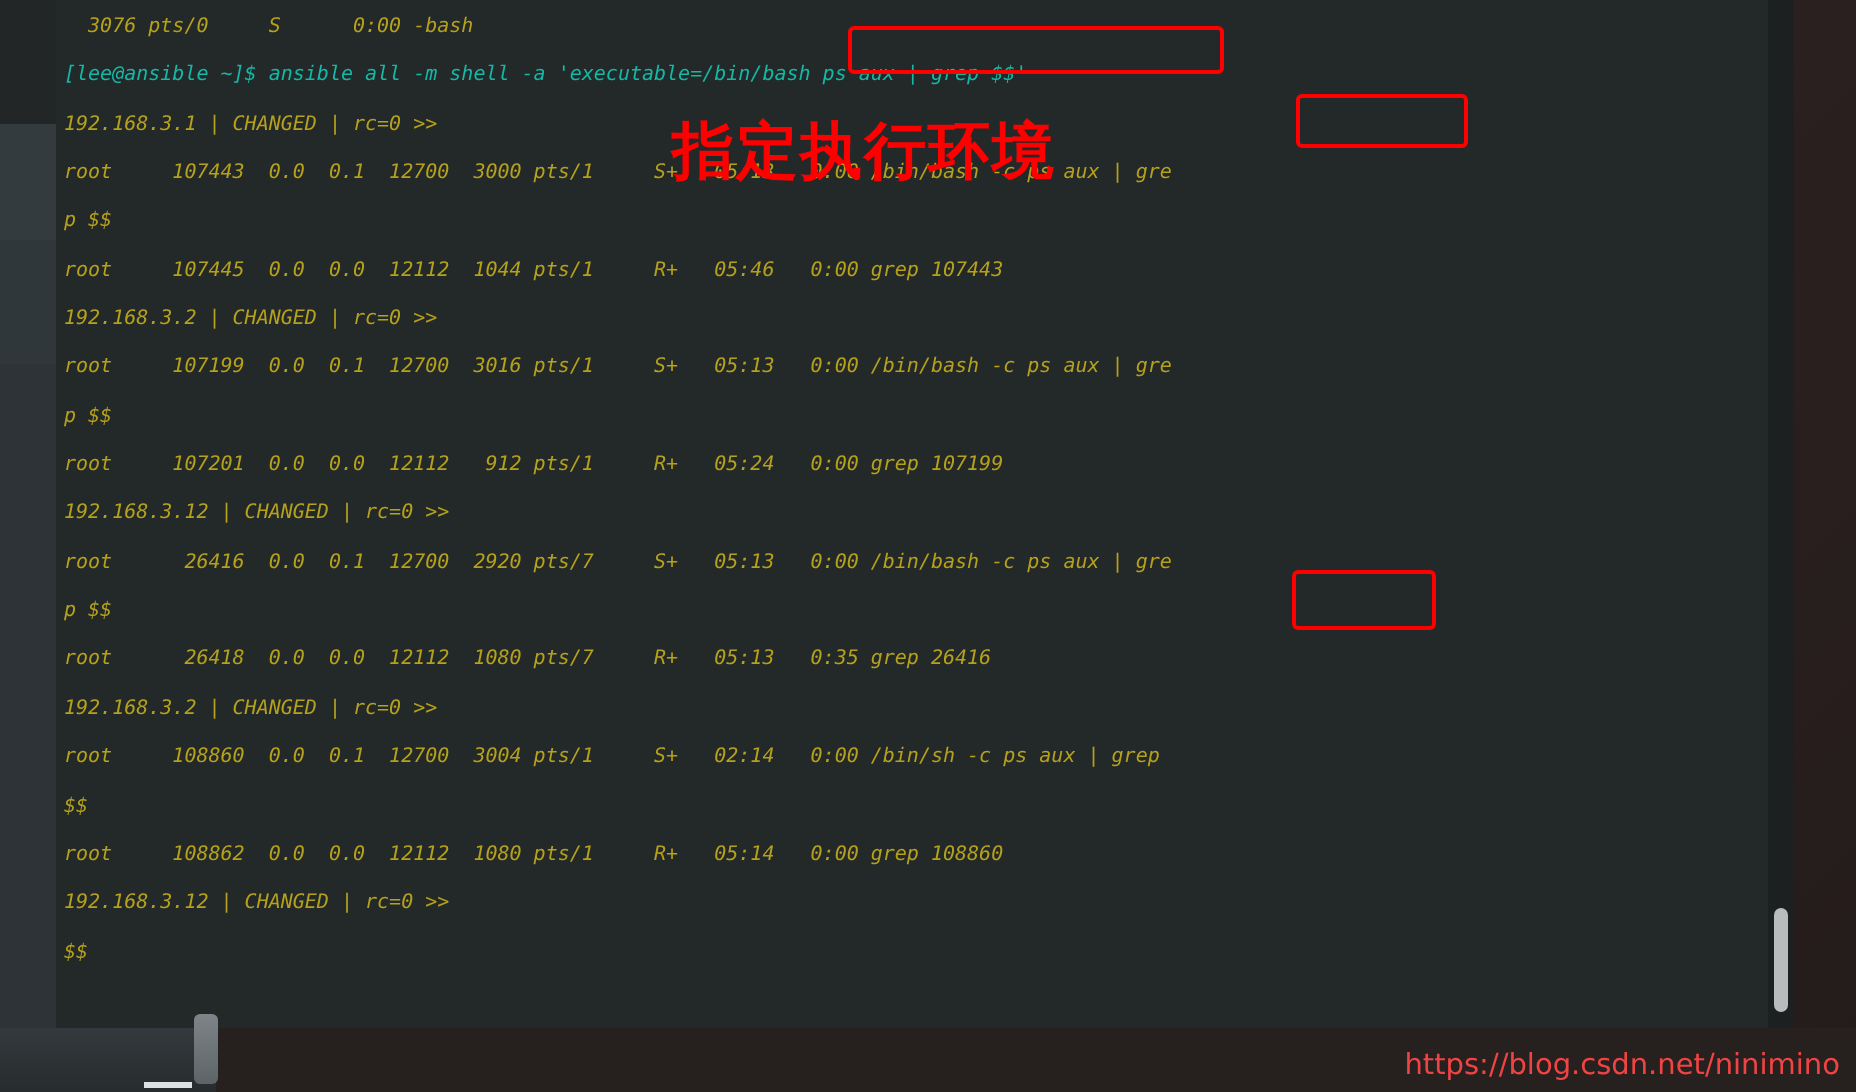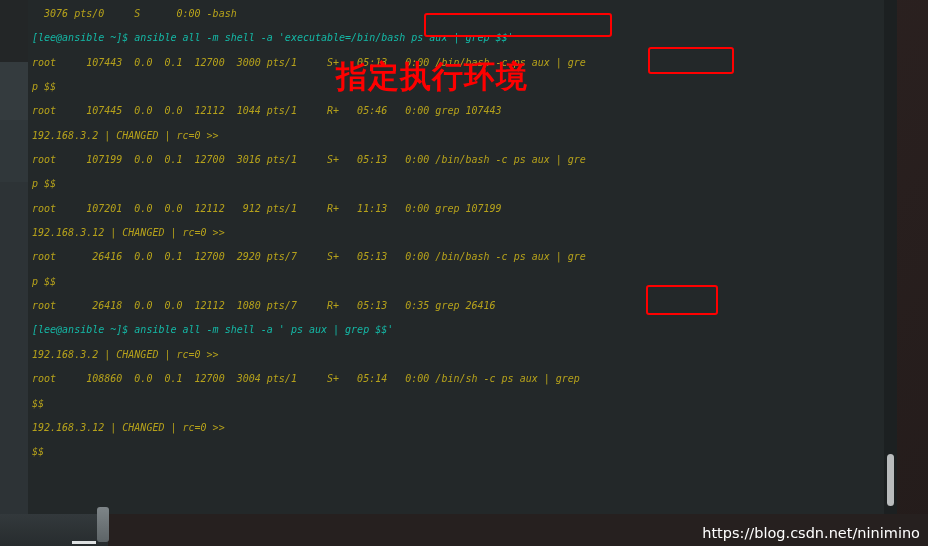--- a/index.html
+++ b/index.html
@@ -148,21 +148,21 @@
     background: #dfe2e3;
   }
 
   
   .watermark {
     position: absolute;
     right: 8px;
     bottom: 5px;
     font-family: "DejaVu Sans", "Liberation Sans", sans-serif;
     font-size: 14.5px;
-    color: #ffffff;
+    color: #ef4444;
     white-space: nowrap;
     margin-top: 44px;
   }
 
   
   .redbox {
     position: absolute;
     border: 2.5px solid #ff0000;
     border-radius: 3px;
     box-sizing: border-box;
@@ -200,35 +200,36 @@
         <div class="bg-frag" style="top: 238px;">$</div>
         <div class="bg-frag" style="top: 262px;">e1</div>
         <div class="bg-frag" style="top: 286px;">e2</div>
       </div>
   </div>
 
   <div class="terminal">
     <div class="term-body" id="term-body">
         <div class="line">  3076 pts/0     S      0:00 -bash</div>
         <div class="line cmd">[lee@ansible ~]$ ansible all -m shell -a 'executable=/bin/bash ps aux | grep $$'</div>
+        <div class="line">192.168.3.1 | CHANGED | rc=0 &gt;&gt;</div>
         <div class="line">root     107443  0.0  0.1  12700  3000 pts/1     S+   05:13   0:00 /bin/bash -c ps aux | gre</div>
         <div class="line">p $$</div>
         <div class="line">root     107445  0.0  0.0  12112  1044 pts/1     R+   05:46   0:00 grep 107443</div>
         <div class="line">192.168.3.2 | CHANGED | rc=0 &gt;&gt;</div>
         <div class="line">root     107199  0.0  0.1  12700  3016 pts/1     S+   05:13   0:00 /bin/bash -c ps aux | gre</div>
         <div class="line">p $$</div>
-        <div class="line">root     107201  0.0  0.0  12112   912 pts/1     R+   11:13   0:00 grep 107199</div>
+        <div class="line">root     107201  0.0  0.0  12112   912 pts/1     R+   05:24   0:00 grep 107199</div>
         <div class="line">192.168.3.12 | CHANGED | rc=0 &gt;&gt;</div>
         <div class="line">root      26416  0.0  0.1  12700  2920 pts/7     S+   05:13   0:00 /bin/bash -c ps aux | gre</div>
         <div class="line">p $$</div>
         <div class="line">root      26418  0.0  0.0  12112  1080 pts/7     R+   05:13   0:35 grep 26416</div>
-        <div class="line cmd">[lee@ansible ~]$ ansible all -m shell -a ' ps aux | grep $$'</div>
         <div class="line">192.168.3.2 | CHANGED | rc=0 &gt;&gt;</div>
-        <div class="line">root     108860  0.0  0.1  12700  3004 pts/1     S+   05:14   0:00 /bin/sh -c ps aux | grep</div>
+        <div class="line">root     108860  0.0  0.1  12700  3004 pts/1     S+   02:14   0:00 /bin/sh -c ps aux | grep</div>
         <div class="line">$$</div>
+        <div class="line">root     108862  0.0  0.0  12112  1080 pts/1     R+   05:14   0:00 grep 108860</div>
         <div class="line">192.168.3.12 | CHANGED | rc=0 &gt;&gt;</div>
         <div class="line">$$</div>
       </div>
 
     <div class="term-scroll">
       <div class="term-thumb"></div>
     </div>
   </div>
 
   <div id="redboxes">

